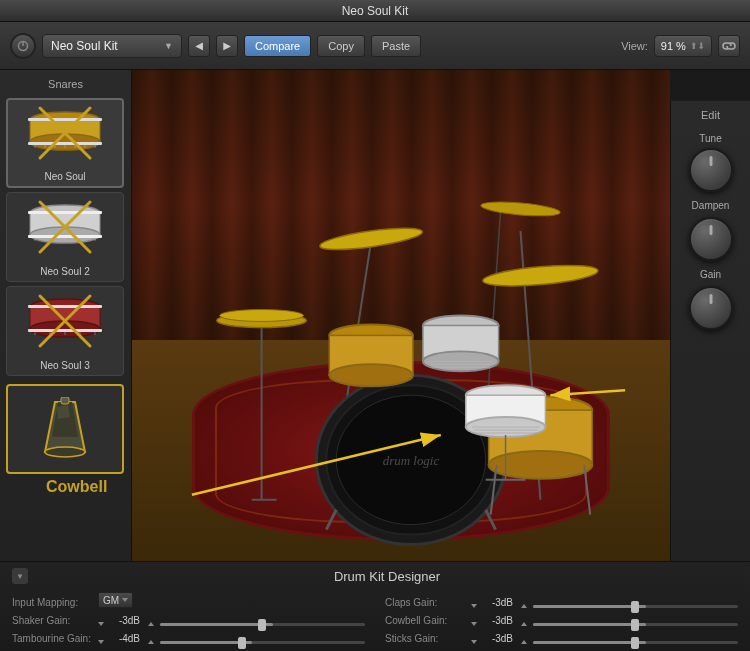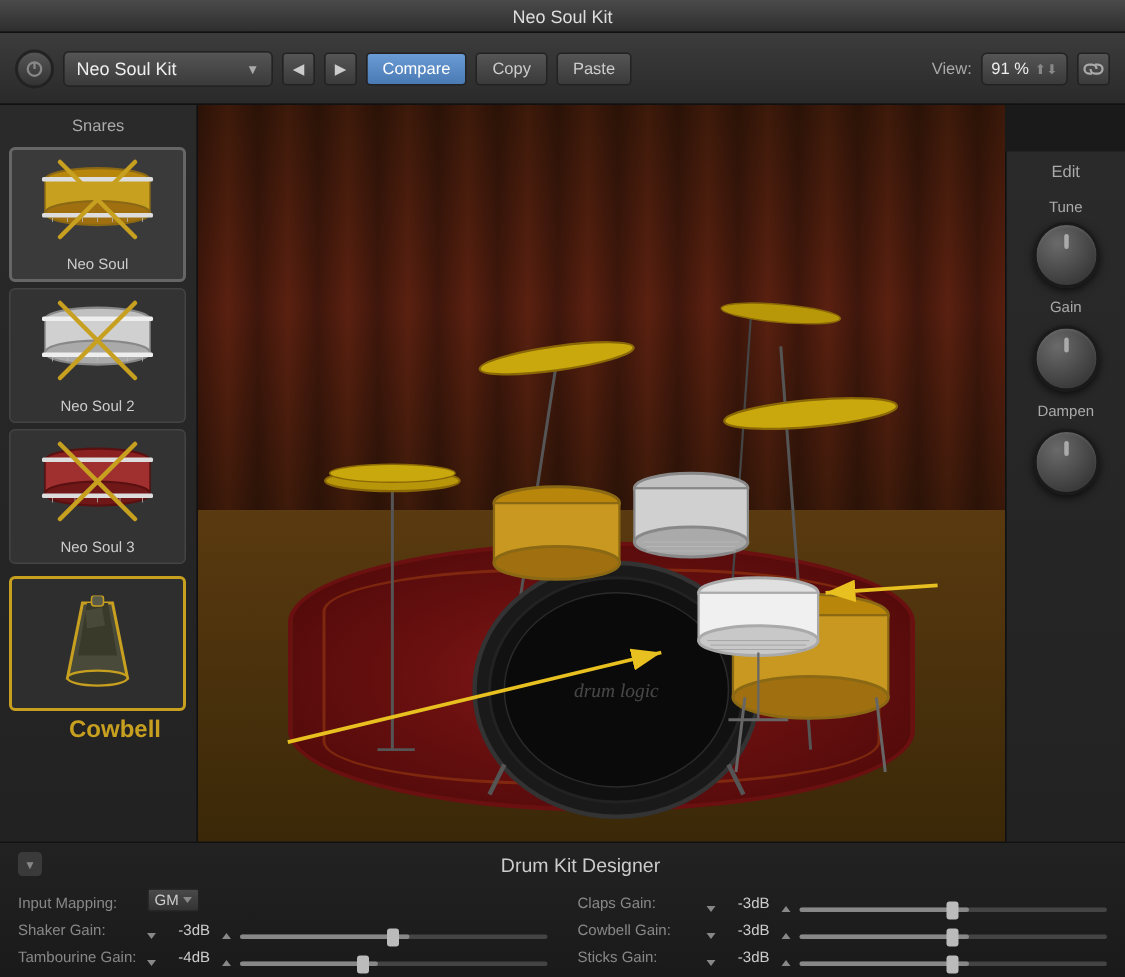--- a/index.html
+++ b/index.html
@@ -662,26 +662,26 @@
 
   <div class="edit-panel">
     <div class="edit-title">Edit</div>
 
     <div class="knob-group">
       <div class="knob-label">Tune</div>
       <div class="knob"></div>
     </div>
 
     <div class="knob-group">
+      <div class="knob-label">Dampen</div>
+      <div class="knob" style="margin-top:2px;"></div>
+    </div>
+
+    <div class="knob-group">
       <div class="knob-label">Gain</div>
-      <div class="knob" style="margin-top:2px;"></div>
-    </div>
-
-    <div class="knob-group">
-      <div class="knob-label">Dampen</div>
       <div class="knob" style="margin-top:2px;"></div>
     </div>
   </div>
 
 </div>
 
 <div class="bottom-panel">
   <div class="bottom-title-row">
     <div class="bottom-chevron">▼</div>
     <div class="bottom-title">Drum Kit Designer</div>

